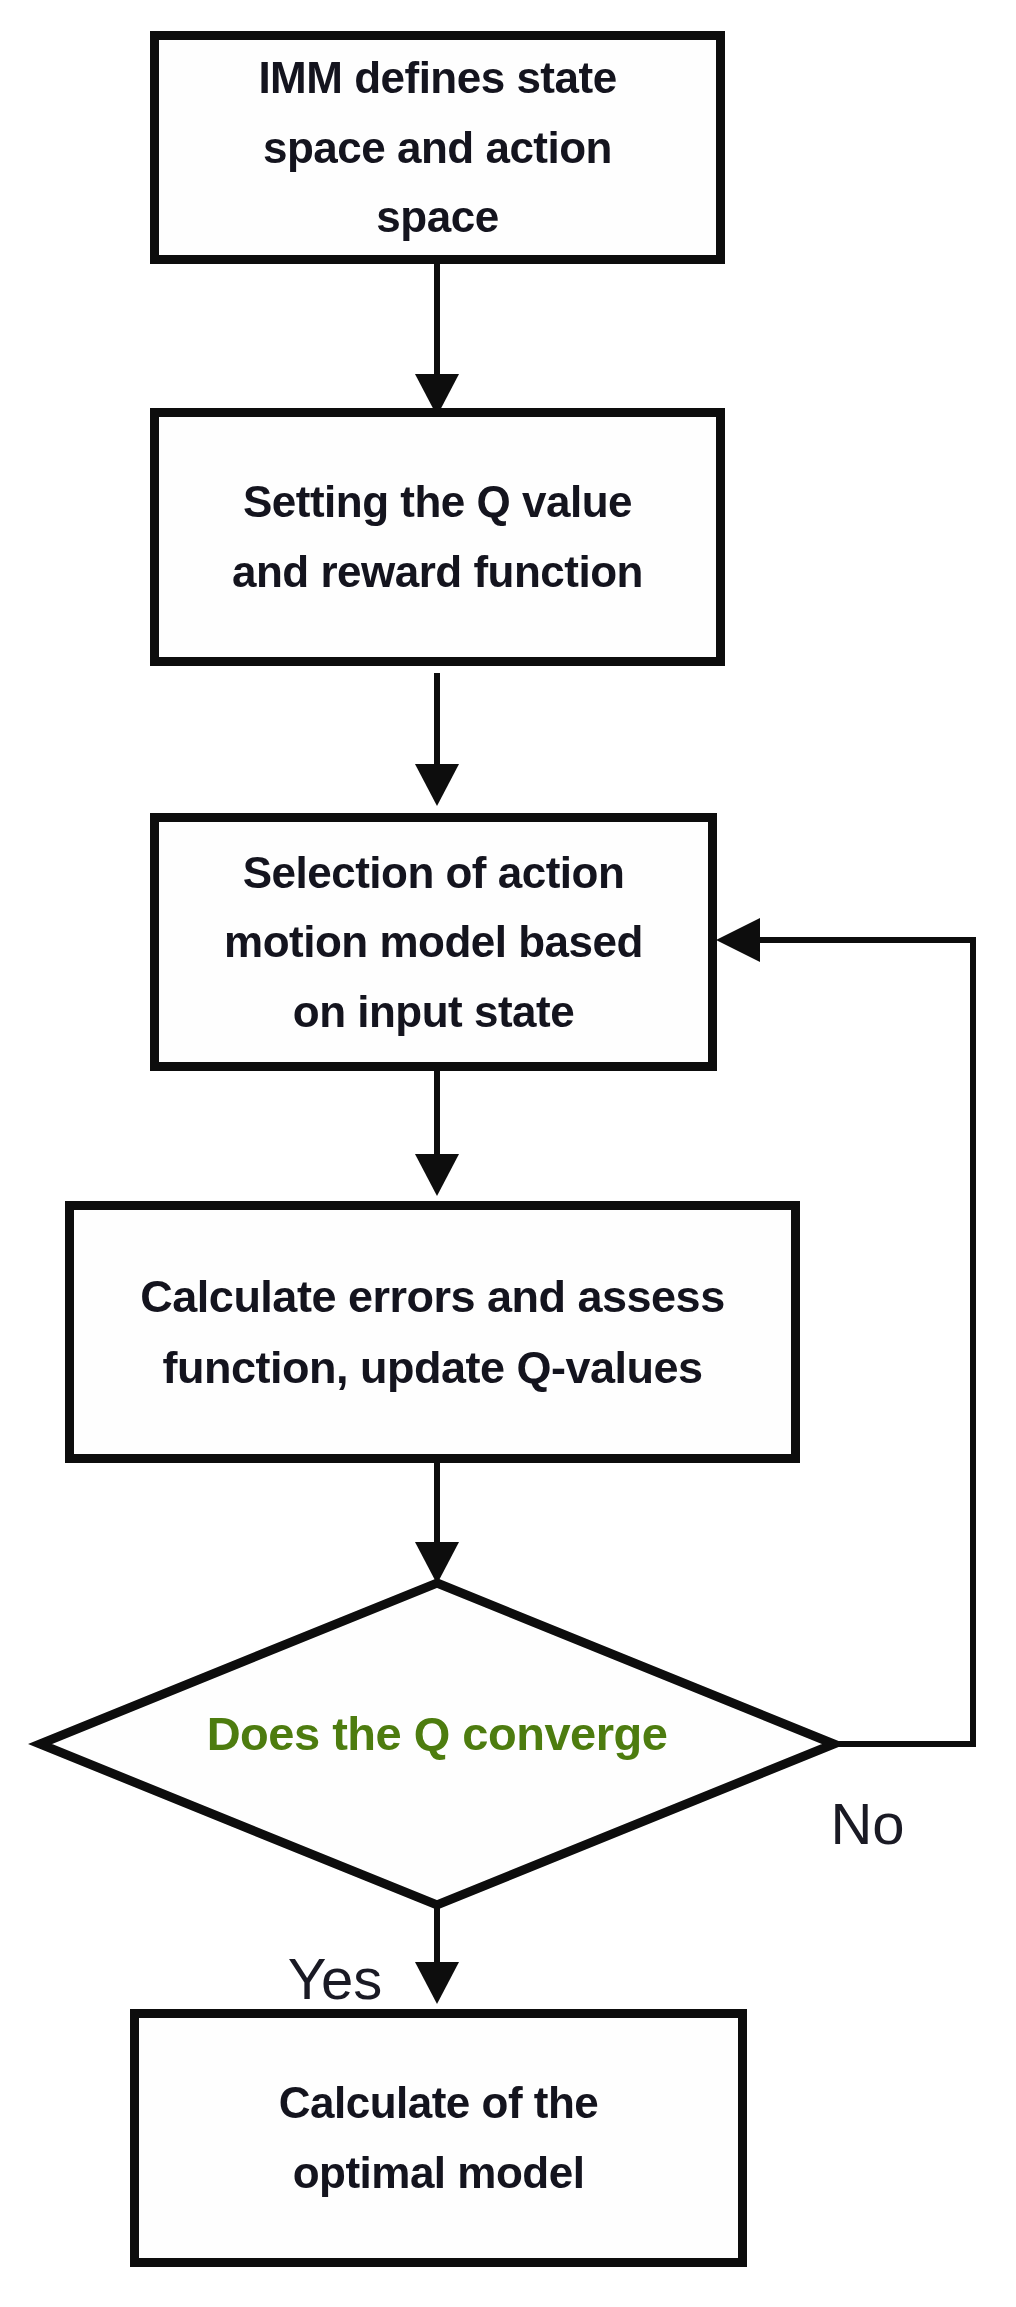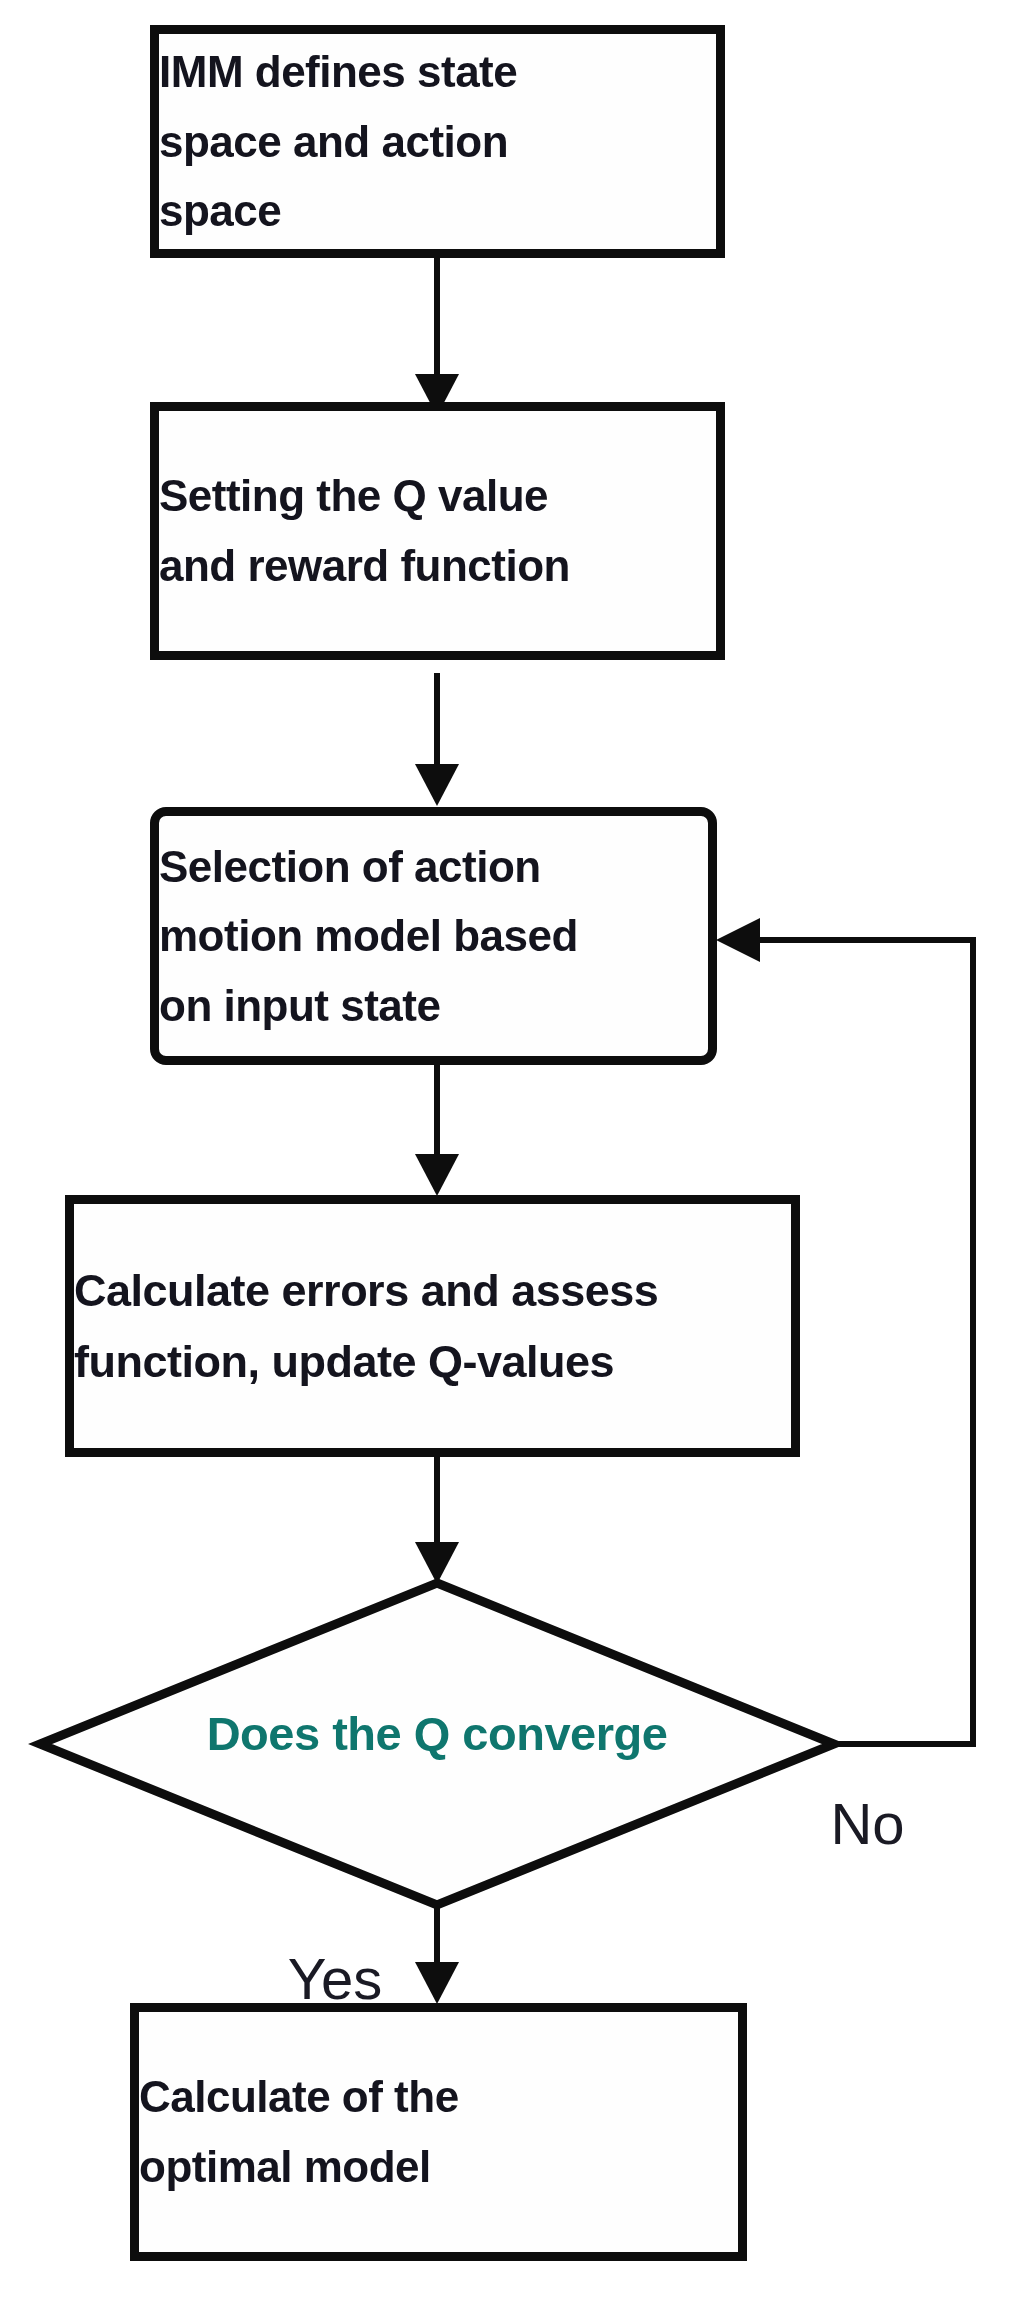--- a/index.html
+++ b/index.html
@@ -17,40 +17,41 @@
     width: 1016px;
     height: 2307px;
   }
   .node {
     position: absolute;
     border: 9px solid #0d0d0d;
     background: #fefefe;
     display: flex;
     flex-direction: column;
     justify-content: center;
-    align-items: flex-start;
+    align-items: center;
     box-sizing: border-box;
     text-align: center;
     color: #14141e;
     font-weight: 700;
     font-size: 44px;
     line-height: 1.58;
     letter-spacing: -0.5px;
+    margin-top: 6px;
   }
   .node .line { white-space: nowrap; }
   #node-define    { left: 150px; top: 25px;   width: 575px; height: 233px; }
   #node-setting   { left: 150px; top: 402px;  width: 575px; height: 258px; }
-  #node-selection { left: 150px; top: 807px;  width: 567px; height: 258px; border-radius: 16px; }
+  #node-selection { left: 150px; top: 807px;  width: 567px; height: 258px; }
   #node-calculate { left: 65px;  top: 1195px; width: 735px; height: 262px; font-size: 45px; }
   #node-optimal   { left: 130px; top: 2003px; width: 617px; height: 258px; }
   #decision-label {
     position: absolute;
     left: 40px; top: 1706px; width: 794px;
     text-align: center;
-    color: #0f766e;
+    color: #4d7c0f;
     font-weight: 700;
     font-size: 47px;
     letter-spacing: -0.5px;
   }
   .branch-label {
     position: absolute;
     color: #1a1a24;
     font-weight: 400;
     font-size: 58px;
     text-align: center;

